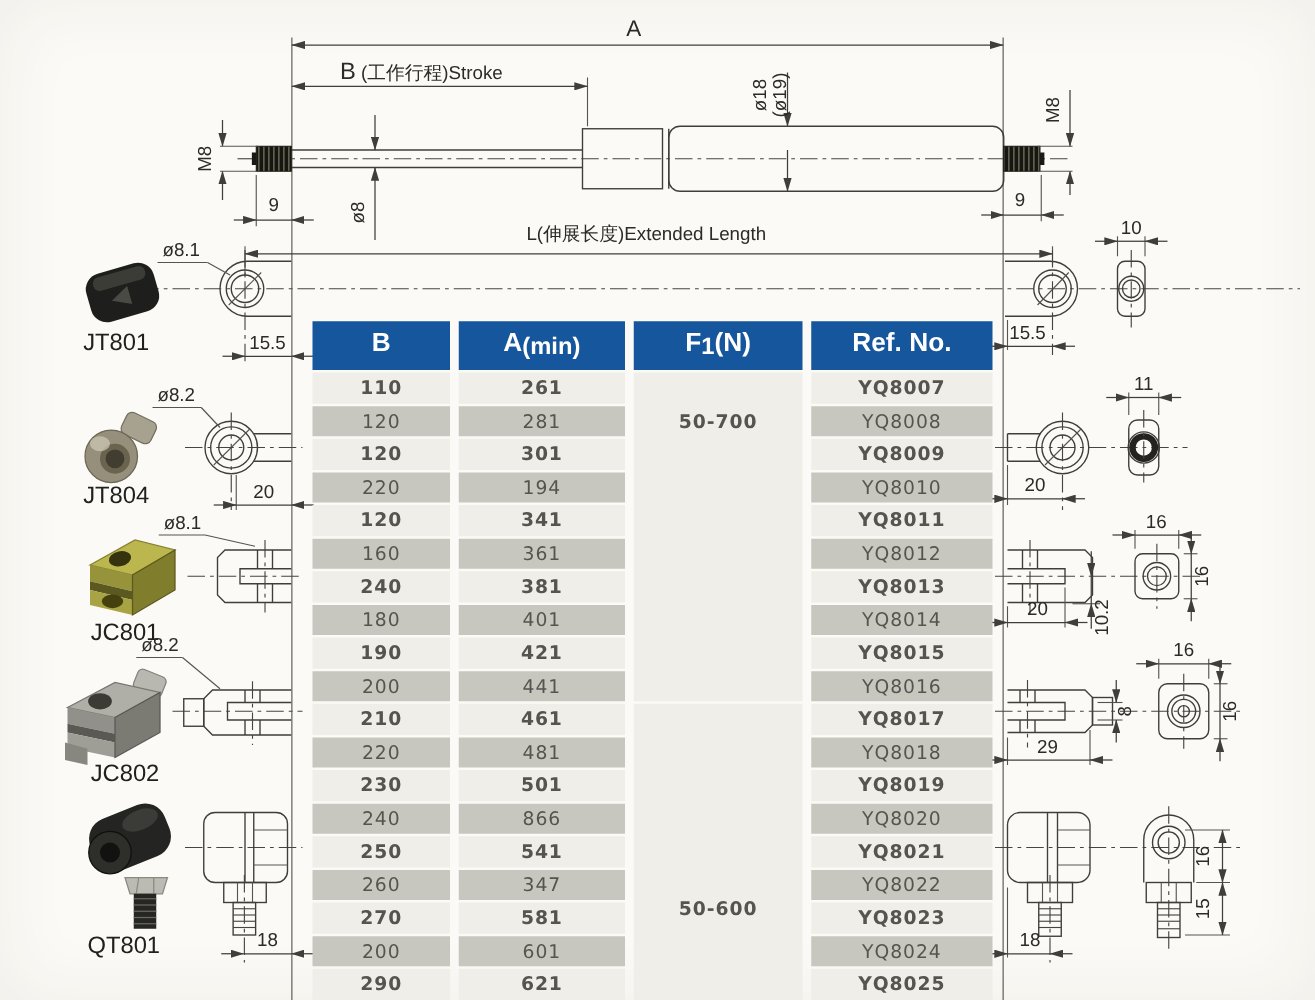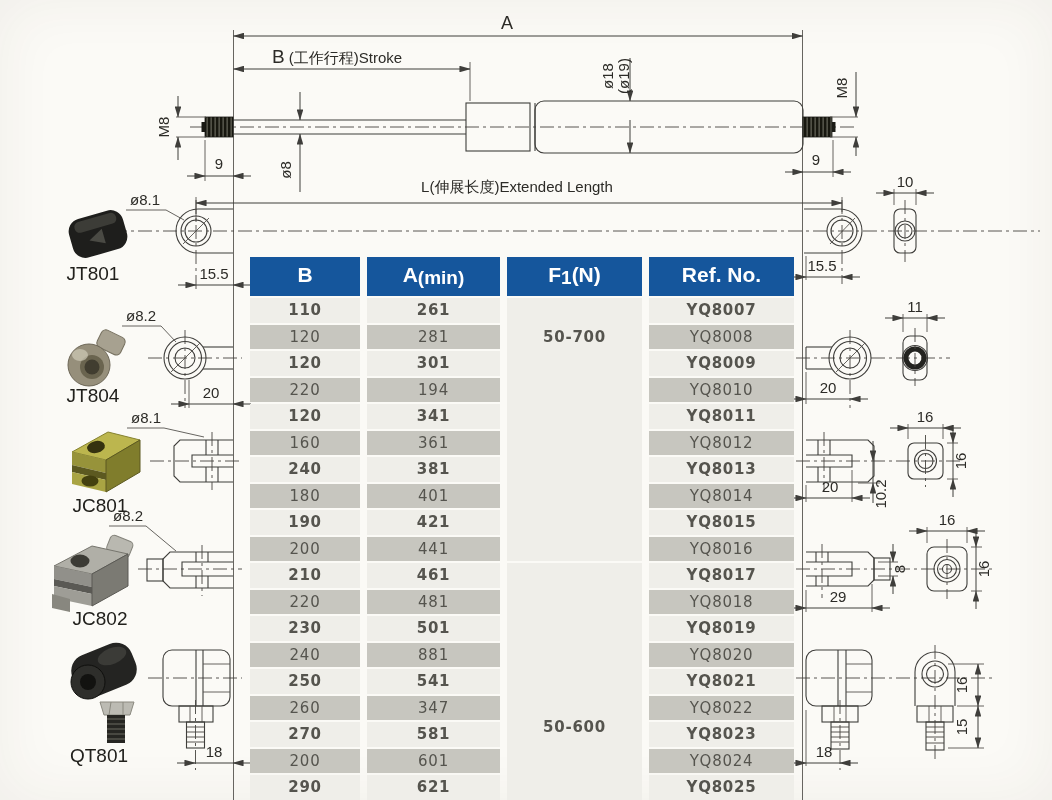--- a/index.html
+++ b/index.html
@@ -530,21 +530,21 @@
           <td>481</td>
           <td>YQ8018</td>
         </tr>
         <tr class="light">
           <td>230</td>
           <td>501</td>
           <td>YQ8019</td>
         </tr>
         <tr class="dark">
           <td>240</td>
-          <td>881</td>
+          <td>866</td>
           <td>YQ8020</td>
         </tr>
         <tr class="light">
           <td>250</td>
           <td>541</td>
           <td>YQ8021</td>
         </tr>
         <tr class="dark">
           <td>260</td>
           <td>347</td>

